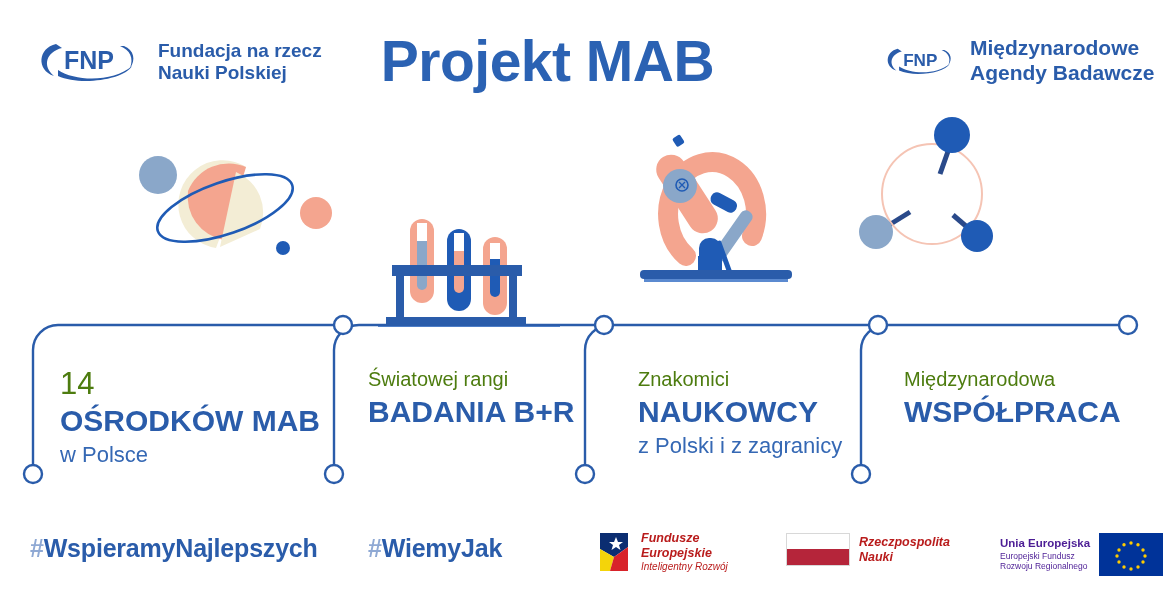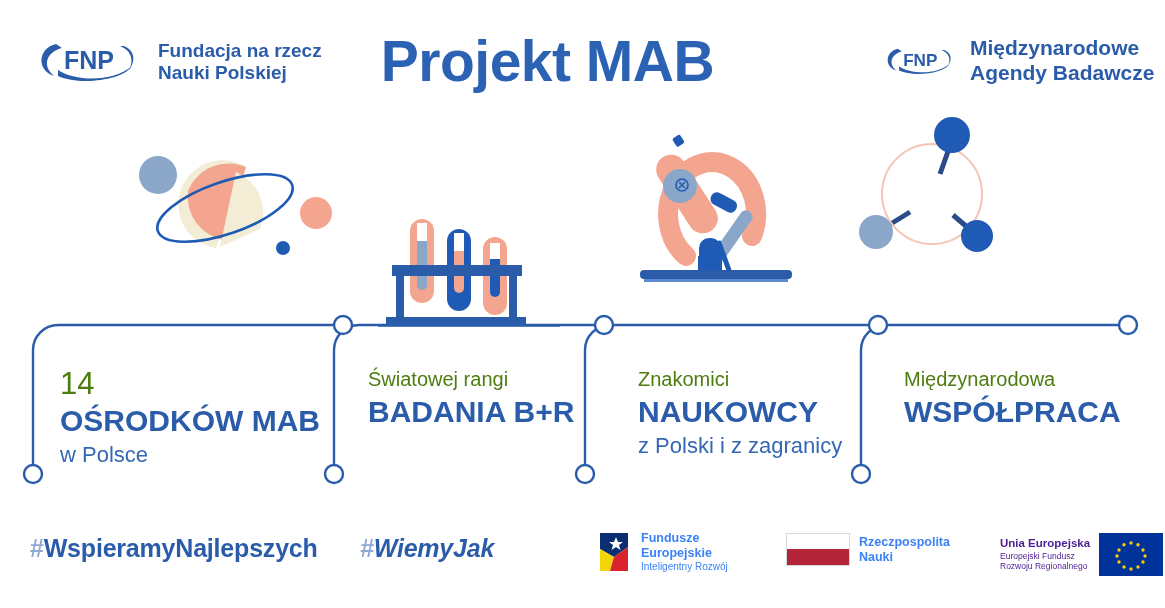--- a/index.html
+++ b/index.html
@@ -47,28 +47,28 @@
   #col-3 { left:622px; top:366px;margin-left:16px; }
   #col-4 { left:904px; top:366px; }
 
   
   .hashtag {
     position:absolute; font-size:25px; font-weight:bold; color:#2a5caa;
     letter-spacing:-0.2px; white-space:nowrap;
   }
   .hashtag .hash { color:#8fa9d4; font-weight:bold; }
   #hashtag-1 { left:30px;  top:534px; }
-  #hashtag-2 { left:360px; top:534px;font-style:italic; }
+  #hashtag-2 { left:368px; top:534px; }
 
   .foot-logo { position:absolute; display:flex; align-items:center; gap:9px; }
   #logo-fe  { left:596px; top:531px; }
   #logo-rp  { left:786px; top:533px; }
   #logo-ue  { left:1000px; top:533px; }
 
-  .foot-txt { line-height:1.17; color:#3b82f6; font-weight:bold; }
+  .foot-txt { line-height:1.17; color:#b91c1c; font-weight:bold;font-style:italic; }
   .foot-txt .l1 { font-size:12.5px; }
   .foot-txt .l2 { font-size:12.5px; }
   .foot-txt .l3 { font-size:10px; font-weight:normal; margin-top:1px; }
   .foot-txt-sm { line-height:1.2; color:#4c1d95; }
   .foot-txt-sm .t1 { font-size:11.5px; font-weight:bold; }
   .foot-txt-sm .t2 { font-size:8.5px; }
   .pl-flag { width:64px; height:33px; border:1px solid #d8d8d8; }
   .pl-flag .w { height:15px; background:#ffffff; }
   .pl-flag .r { height:16px; background:#b5253a; }
 </style>

